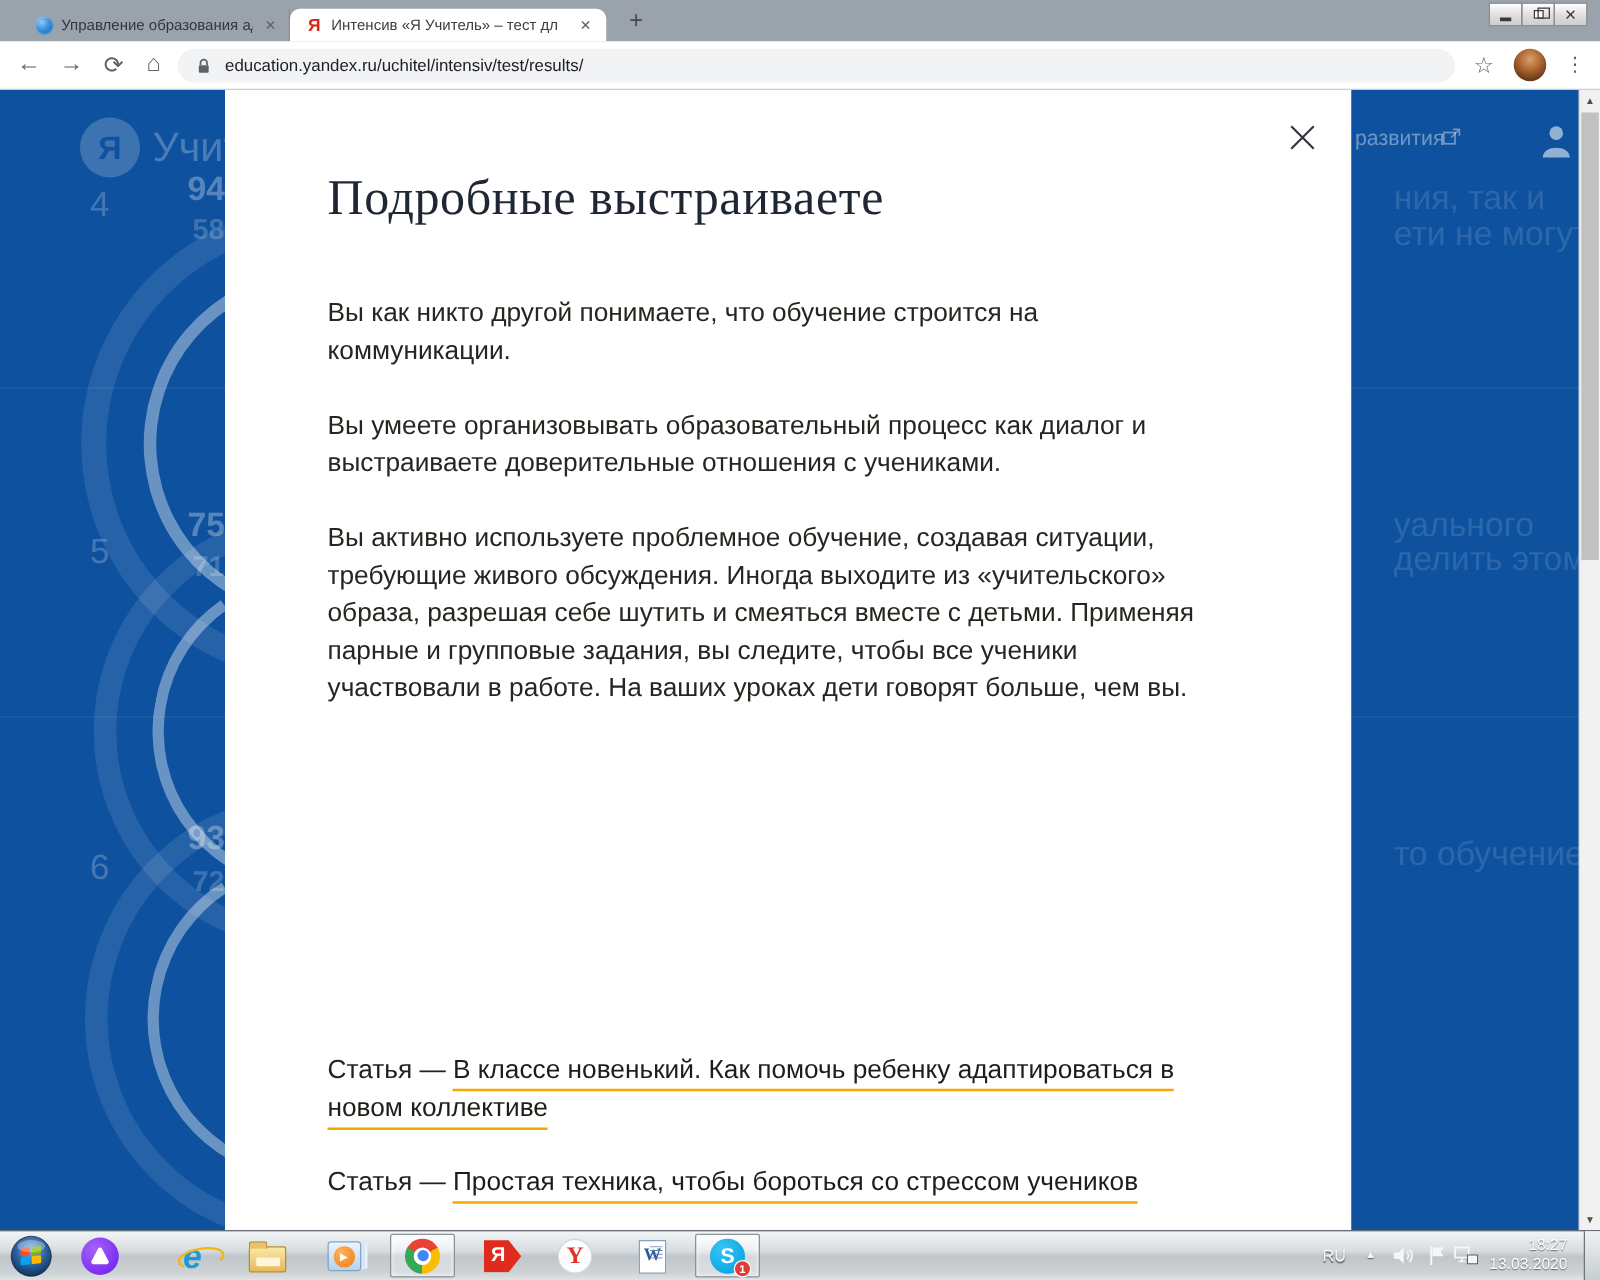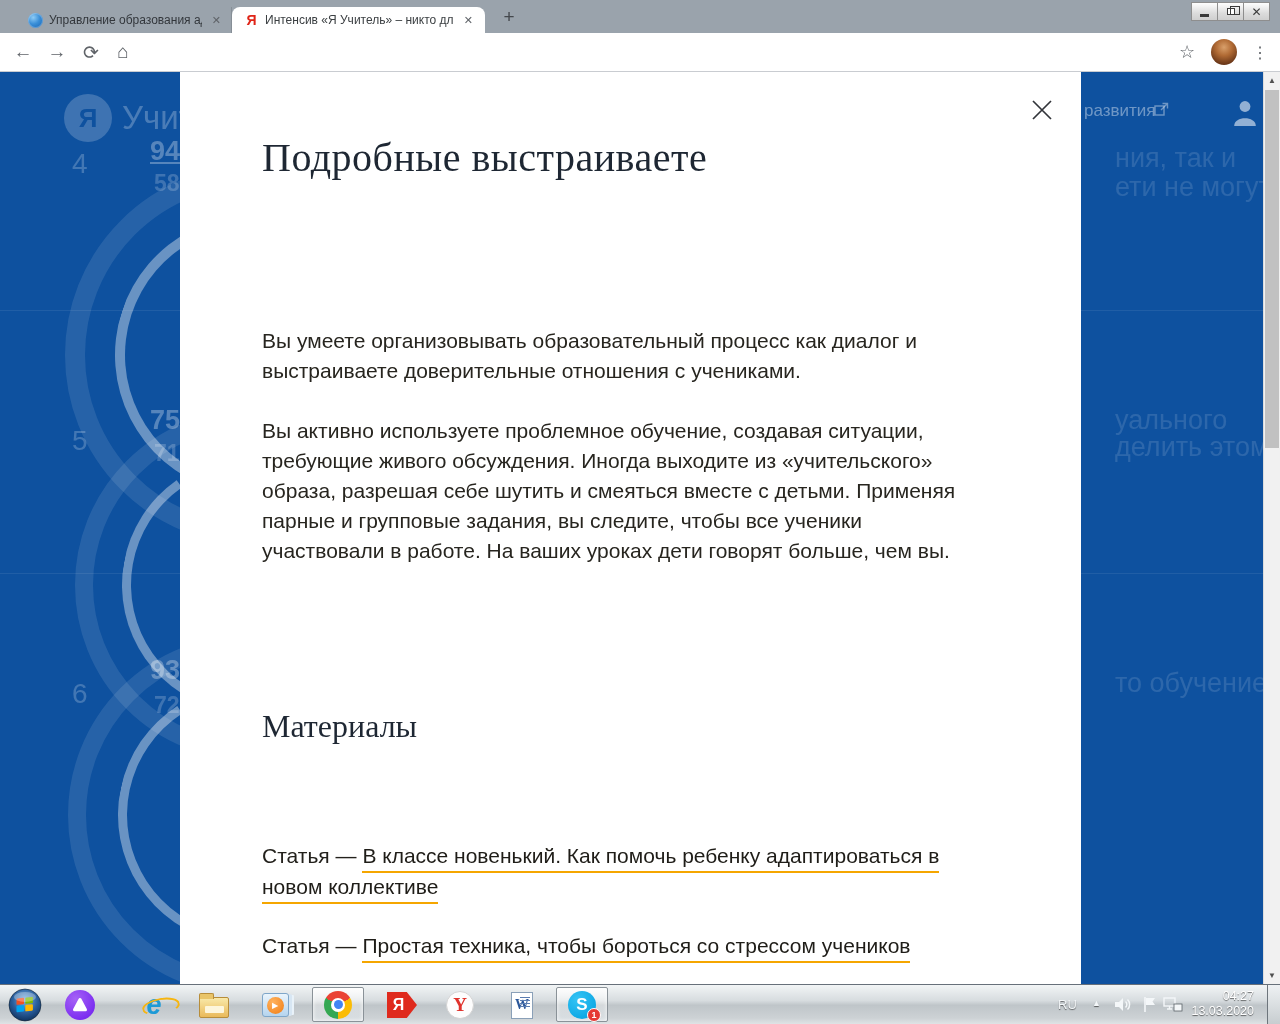--- a/index.html
+++ b/index.html
@@ -142,21 +142,21 @@
 <div class="screen">
 
   <div class="tabstrip">
     <div class="tab tab-inactive">
       <span class="fav-globe"></span>
       <span class="tab-title">Управление образования адми</span>
       <span class="tab-close">✕</span>
     </div>
     <div class="tab tab-active">
       <span class="fav-ya">Я</span>
-      <span class="tab-title">Интенсив «Я Учитель» – никто дл</span>
+      <span class="tab-title">Интенсив «Я Учитель» – тест дл</span>
       <span class="tab-close">✕</span>
     </div>
     <div class="newtab-btn">+</div>
     <div class="win-controls">
       <div class="win-btn">
           <span class="glyph-min"></span>
         </div>
       <div class="win-btn">
           <span class="glyph-restore"></span>
         </div>
@@ -164,20 +164,27 @@
           <span class="glyph-close">✕</span>
         </div>
     </div>
   </div>
 
   <div class="toolbar">
     <div class="nav-ico" style="left:8px;">←</div>
     <div class="nav-ico" style="left:42px;">→</div>
     <div class="nav-ico" style="left:76px;">⟳</div>
     <div class="nav-ico" style="left:108px;">⌂</div>
+    <div class="omnibox">
+      <svg width="14" height="16" viewBox="0 0 16 16">
+        <path d="M5 7 V5 a3 3 0 0 1 6 0 V7" fill="none" stroke="#5f6368" stroke-width="1.6"></path>
+        <rect x="3.5" y="7" width="9" height="7" rx="1" fill="#5f6368"></rect>
+      </svg>
+      <span class="url-text">education.yandex.ru/uchitel/intensiv/test/results/</span>
+    </div>
     <div class="star">☆</div>
     <div class="avatar"></div>
     <div class="menu-dots">⋮</div>
   </div>
 
   <div class="viewport">
     <div class="page-bg">
       <div class="ring r4o"></div>
       <div class="ring-in r4i"></div>
       <div class="ring r5o"></div>
@@ -196,21 +203,21 @@
       <svg class="ext-icon" width="15" height="15" viewBox="0 0 15 15">
         <rect x="1" y="4" width="9" height="9" fill="none" stroke="rgba(255,255,255,0.4)" stroke-width="1.4"></rect>
         <path d="M7 8 L13 2 M8.5 1.5 h5 v5" fill="none" stroke="rgba(255,255,255,0.4)" stroke-width="1.4"></path>
       </svg>
       <svg class="user-icon" width="26" height="30" viewBox="0 0 24 26">
         <circle cx="12" cy="7" r="5" fill="rgba(255,255,255,0.55)"></circle>
         <path d="M2 25 C2 15.5 22 15.5 22 25 Z" fill="rgba(255,255,255,0.55)"></path>
       </svg>
 
       <div class="bg-num" style="left:72px;top:76px;">4</div>
-      <div class="bg-score" style="left:150px;top:64px;text-decoration:underline;">94</div>
+      <div class="bg-score" style="left:150px;top:64px;">94</div>
       <div class="bg-sub" style="left:154px;top:98px;">58</div>
       <div class="frag" style="left:1084px;top:71px;">ния, так и</div>
       <div class="frag" style="left:1084px;top:100px;">ети не могут</div>
 
       <div class="bg-num" style="left:72px;top:353px;">5</div>
       <div class="bg-score" style="left:150px;top:333px;">75</div>
       <div class="bg-sub" style="left:154px;top:368px;">71</div>
       <div class="frag" style="left:1084px;top:333px;">уального</div>
       <div class="frag" style="left:1084px;top:360px;">делить этому</div>
 
@@ -218,28 +225,29 @@
       <div class="bg-score" style="left:150px;top:583px;">93</div>
       <div class="bg-sub" style="left:154px;top:620px;">72</div>
       <div class="frag" style="left:1084px;top:596px;">то обучение</div>
     </div>
 
     <div class="modal">
       <svg class="modal-close" viewBox="0 0 28 28">
         <path d="M5 5 L23 23 M23 5 L5 23" stroke="#32343a" stroke-width="1.7" fill="none"></path>
       </svg>
       <div class="modal-title">Подробные выстраиваете</div>
+      <div class="para p1">Вы как никто другой понимаете, что обучение строится на
+коммуникации.</div>
       <div class="para p2">Вы умеете организовывать образовательный процесс как диалог и
 выстраиваете доверительные отношения с учениками.</div>
       <div class="para p3">Вы активно используете проблемное обучение, создавая ситуации,
 требующие живого обсуждения. Иногда выходите из «учительского»
 образа, разрешая себе шутить и смеяться вместе с детьми. Применяя
 парные и групповые задания, вы следите, чтобы все ученики
 участвовали в работе. На ваших уроках дети говорят больше, чем вы.</div>
-      <div class="materials-title">Материалы</div>
       <div class="mat-row m2"><span>Статья — </span><span class="mat-link">В классе новенький. Как помочь ребенку адаптироваться в
 новом коллективе</span></div>
       <div class="mat-row m3"><span>Статья — </span><span class="mat-link">Простая техника, чтобы бороться со стрессом учеников</span></div>
     </div>
 
     <div class="scrollbar">
       <div class="sb-btn sb-up">▲</div>
       <div class="sb-thumb"></div>
       <div class="sb-btn sb-down">▼</div>
     </div>
@@ -320,19 +328,19 @@
     <svg class="tray-ico" style="left:1142px;top:11px;" width="16" height="17" viewBox="0 0 16 17">
       <path d="M3 1 v15" stroke="#f4f7f9" stroke-width="1.6"></path>
       <path d="M4 2 h9 l-2.5 3.5 2.5 3.5 h-9 z" fill="#f4f7f9"></path>
     </svg>
     <svg class="tray-ico" style="left:1163px;top:11px;" width="20" height="17" viewBox="0 0 20 17">
       <rect x="1" y="2" width="11" height="8" fill="none" stroke="#f4f7f9" stroke-width="1.4"></rect>
       <path d="M4 13 h5 M6.5 10 v3" stroke="#f4f7f9" stroke-width="1.4"></path>
       <rect x="11" y="8" width="8" height="7" fill="#f4f7f9" stroke="#5a6268" stroke-width="0.8"></rect>
     </svg>
     <div class="clock">
-      <div>04:27</div>
+      <div>18:27</div>
       <div>13.03.2020</div>
     </div>
     <div class="show-desktop"></div>
   </div>
 
 </div>
 
 </body></html>

